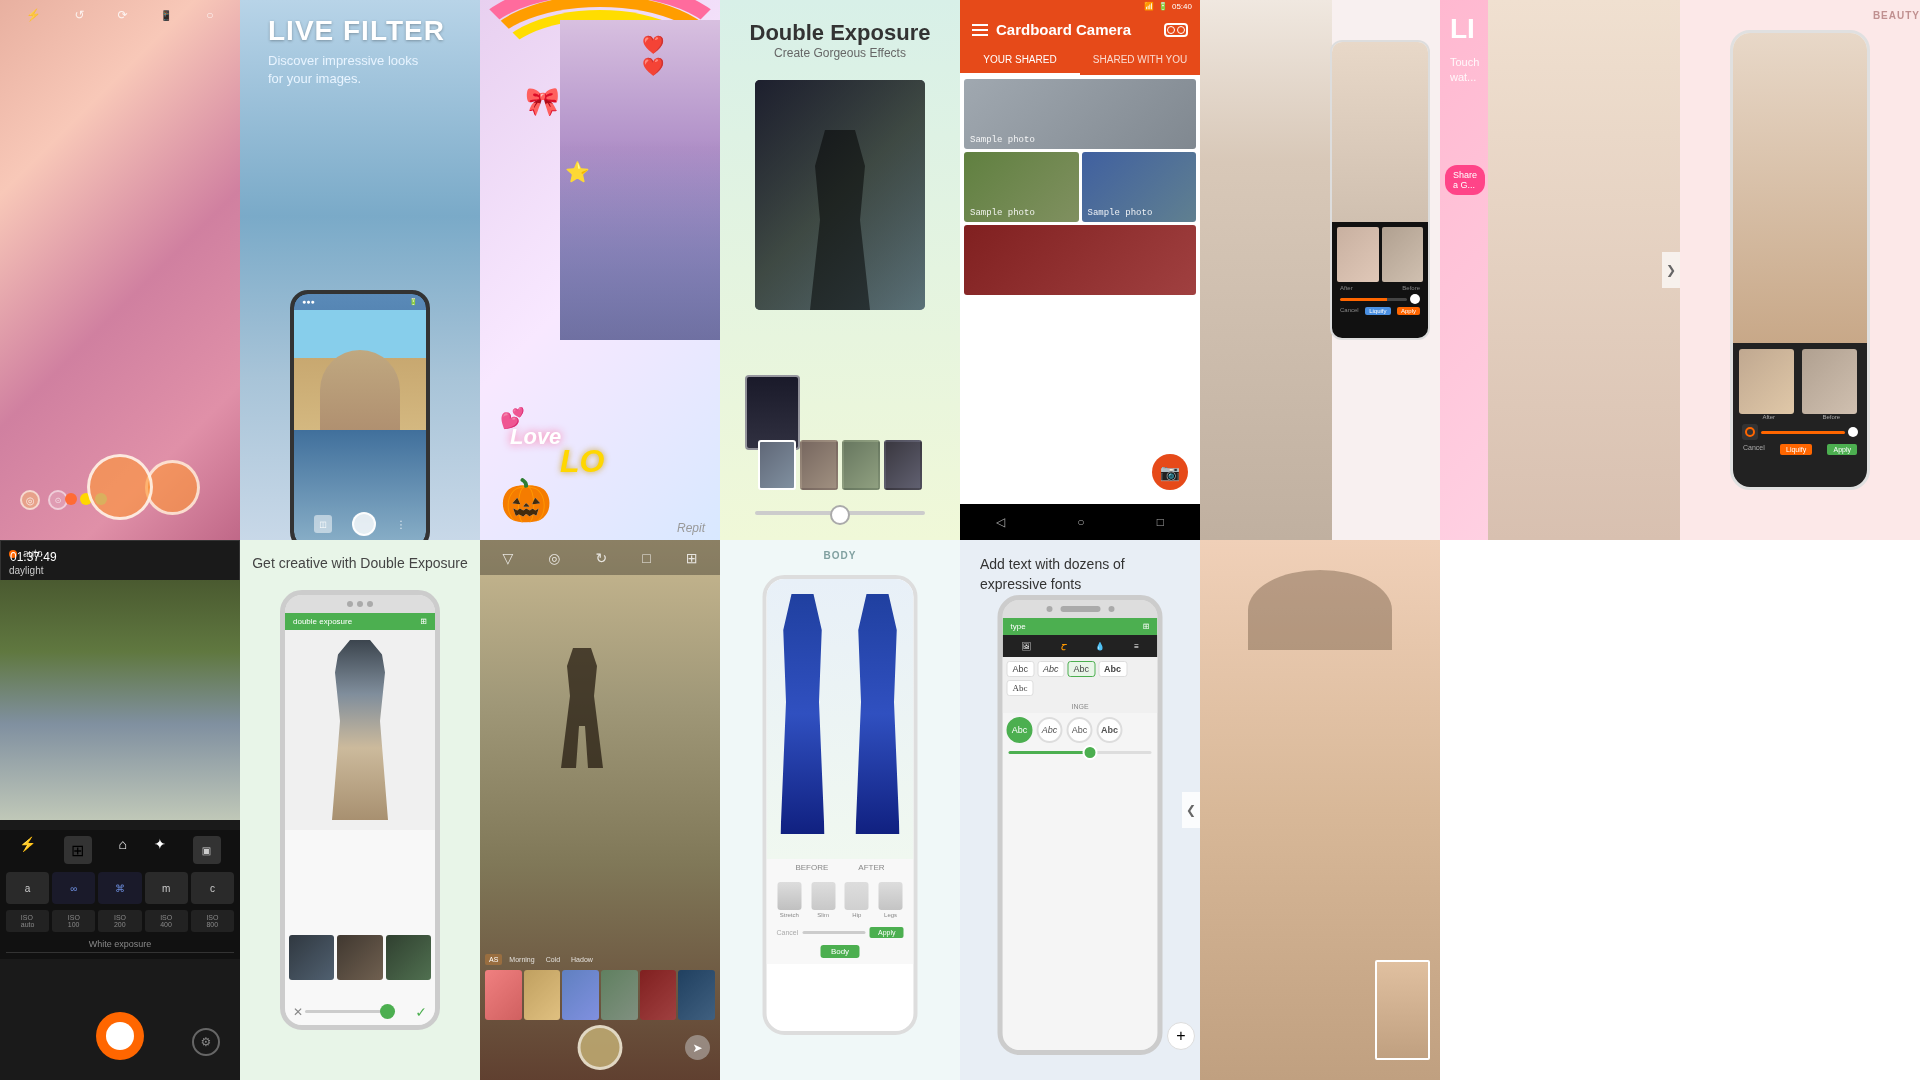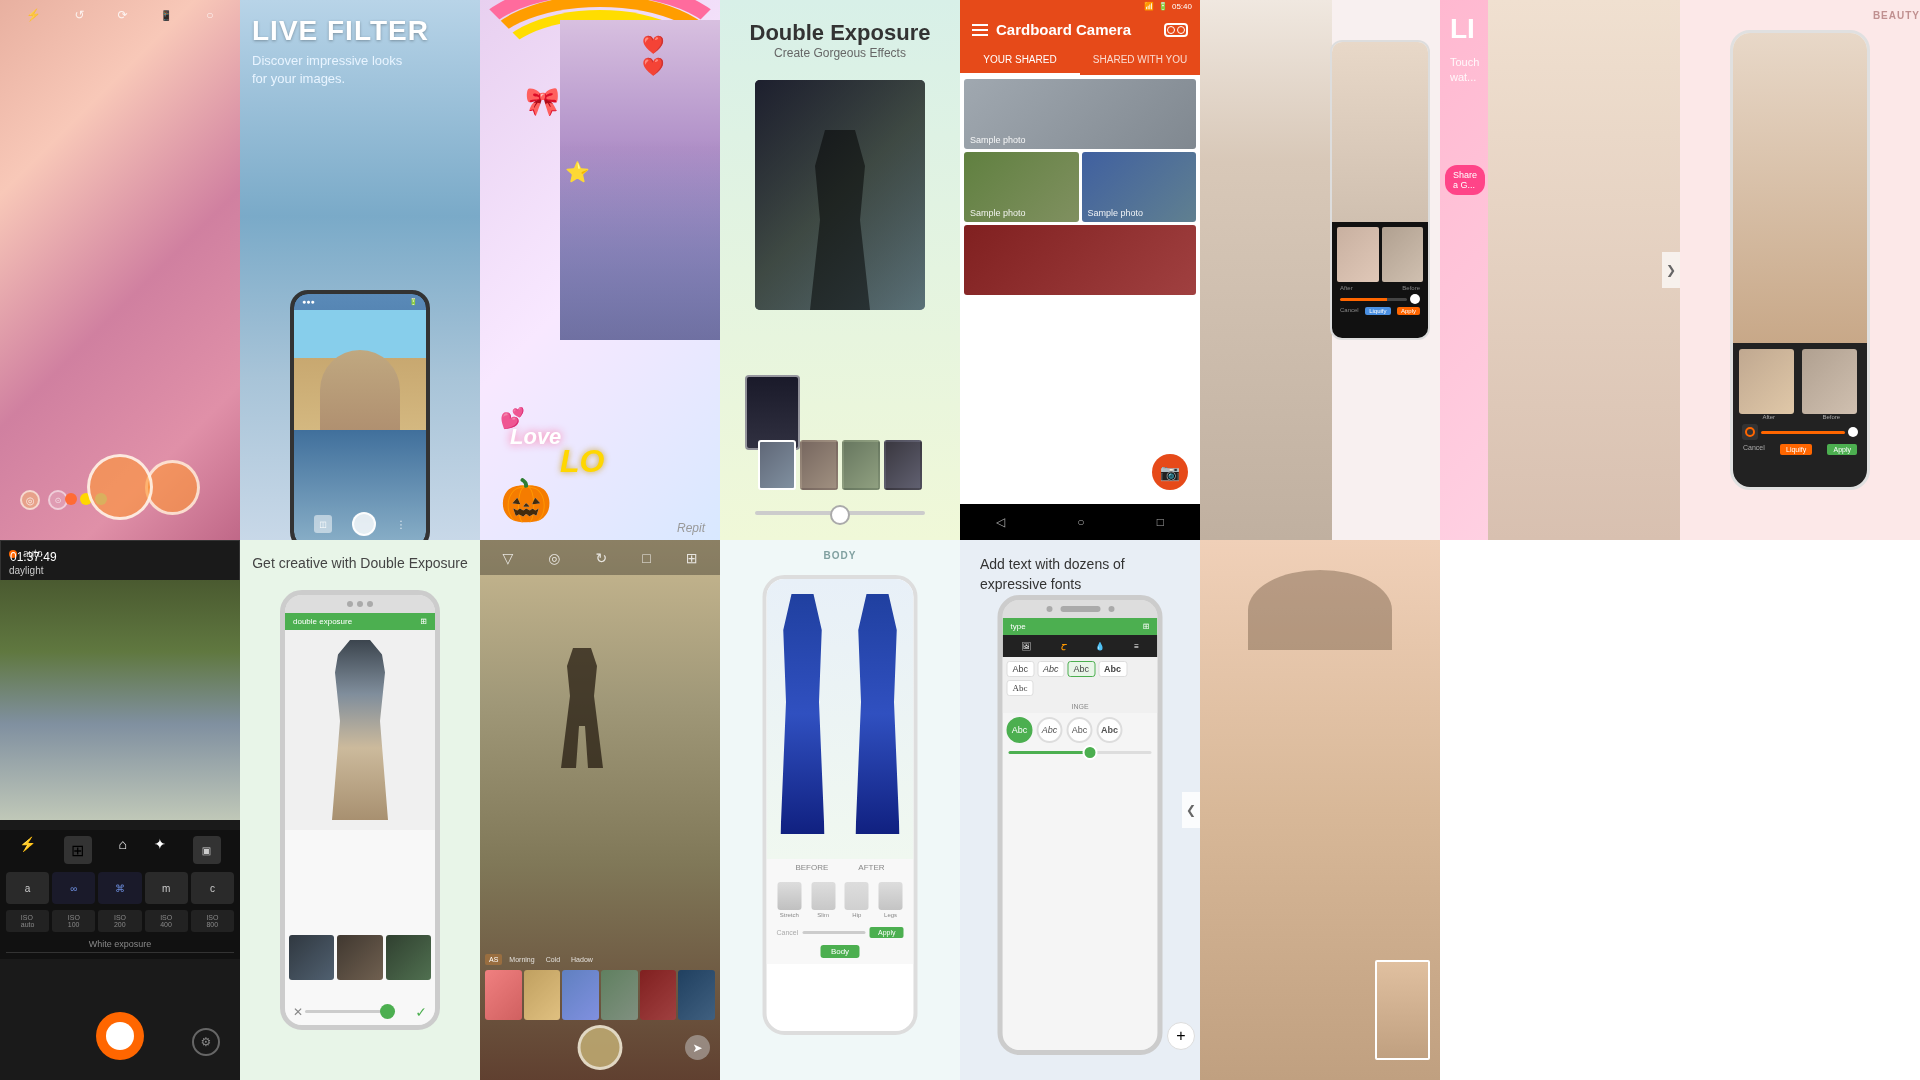--- a/index.html
+++ b/index.html
@@ -53,21 +53,21 @@
     }
 
     
     .live-filter-bg {
       width: 100%; height: 100%;
       background: linear-gradient(180deg, #b8d4e8 0%, #7aaac8 40%, #a8c4d8 70%, #c8d8e8 100%);
       position: relative;
     }
     .live-filter-text {
       position: absolute;
-      top: 15px; left: 12px;
+      top: 15px; left: 28px;
     }
     .live-filter-text h2 {
       font-size: 28px;
       font-weight: 900;
       color: #fff;
       text-shadow: 0 1px 3px rgba(0,0,0,0.3);
       letter-spacing: 1px;
     }
     .live-filter-text p {
       font-size: 13px;
@@ -280,20 +280,21 @@
     .photo-item-cb.wide { width: 100%; }
     .photo-item-cb.ph1 { background: linear-gradient(135deg, #a0a8b0, #808890); }
     .photo-item-cb.ph2 { background: linear-gradient(135deg, #608040, #809060); }
     .photo-item-cb.ph3 { background: linear-gradient(135deg, #4060a0, #608090); }
     .photo-item-cb.ph4 { background: linear-gradient(135deg, #802020, #a04040); }
     .photo-label-cb {
       position: absolute;
       bottom: 4px; left: 6px;
       font-size: 9px;
       color: rgba(255,255,255,0.9);
+      font-family: Liberation Mono, monospace;
     }
     .camera-fab {
       position: absolute;
       bottom: 50px;
       right: 12px;
       width: 36px; height: 36px;
       border-radius: 50%;
       background: #e64a19;
       display: flex;
       align-items: center;

